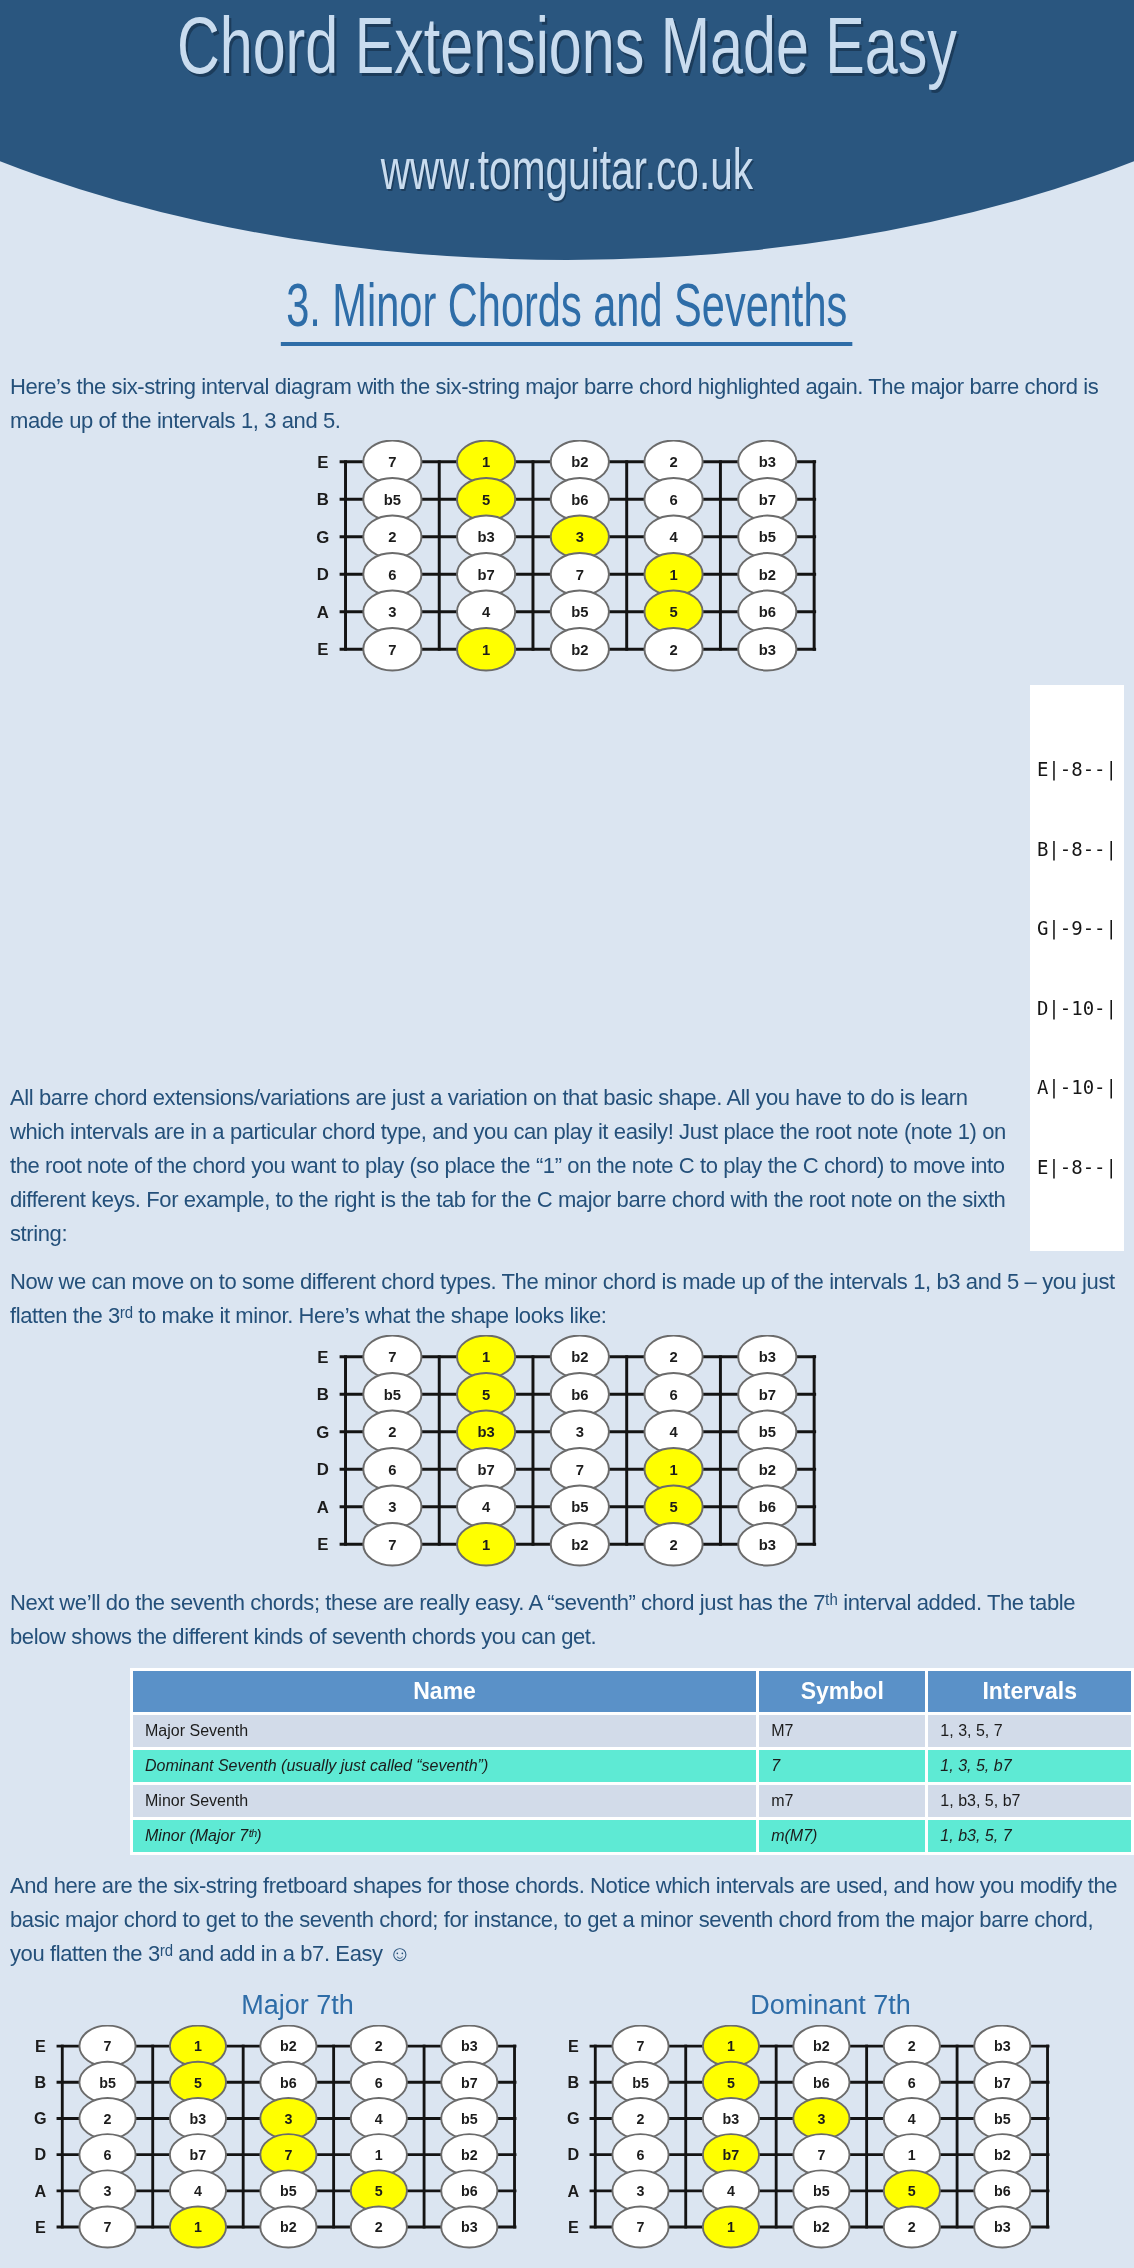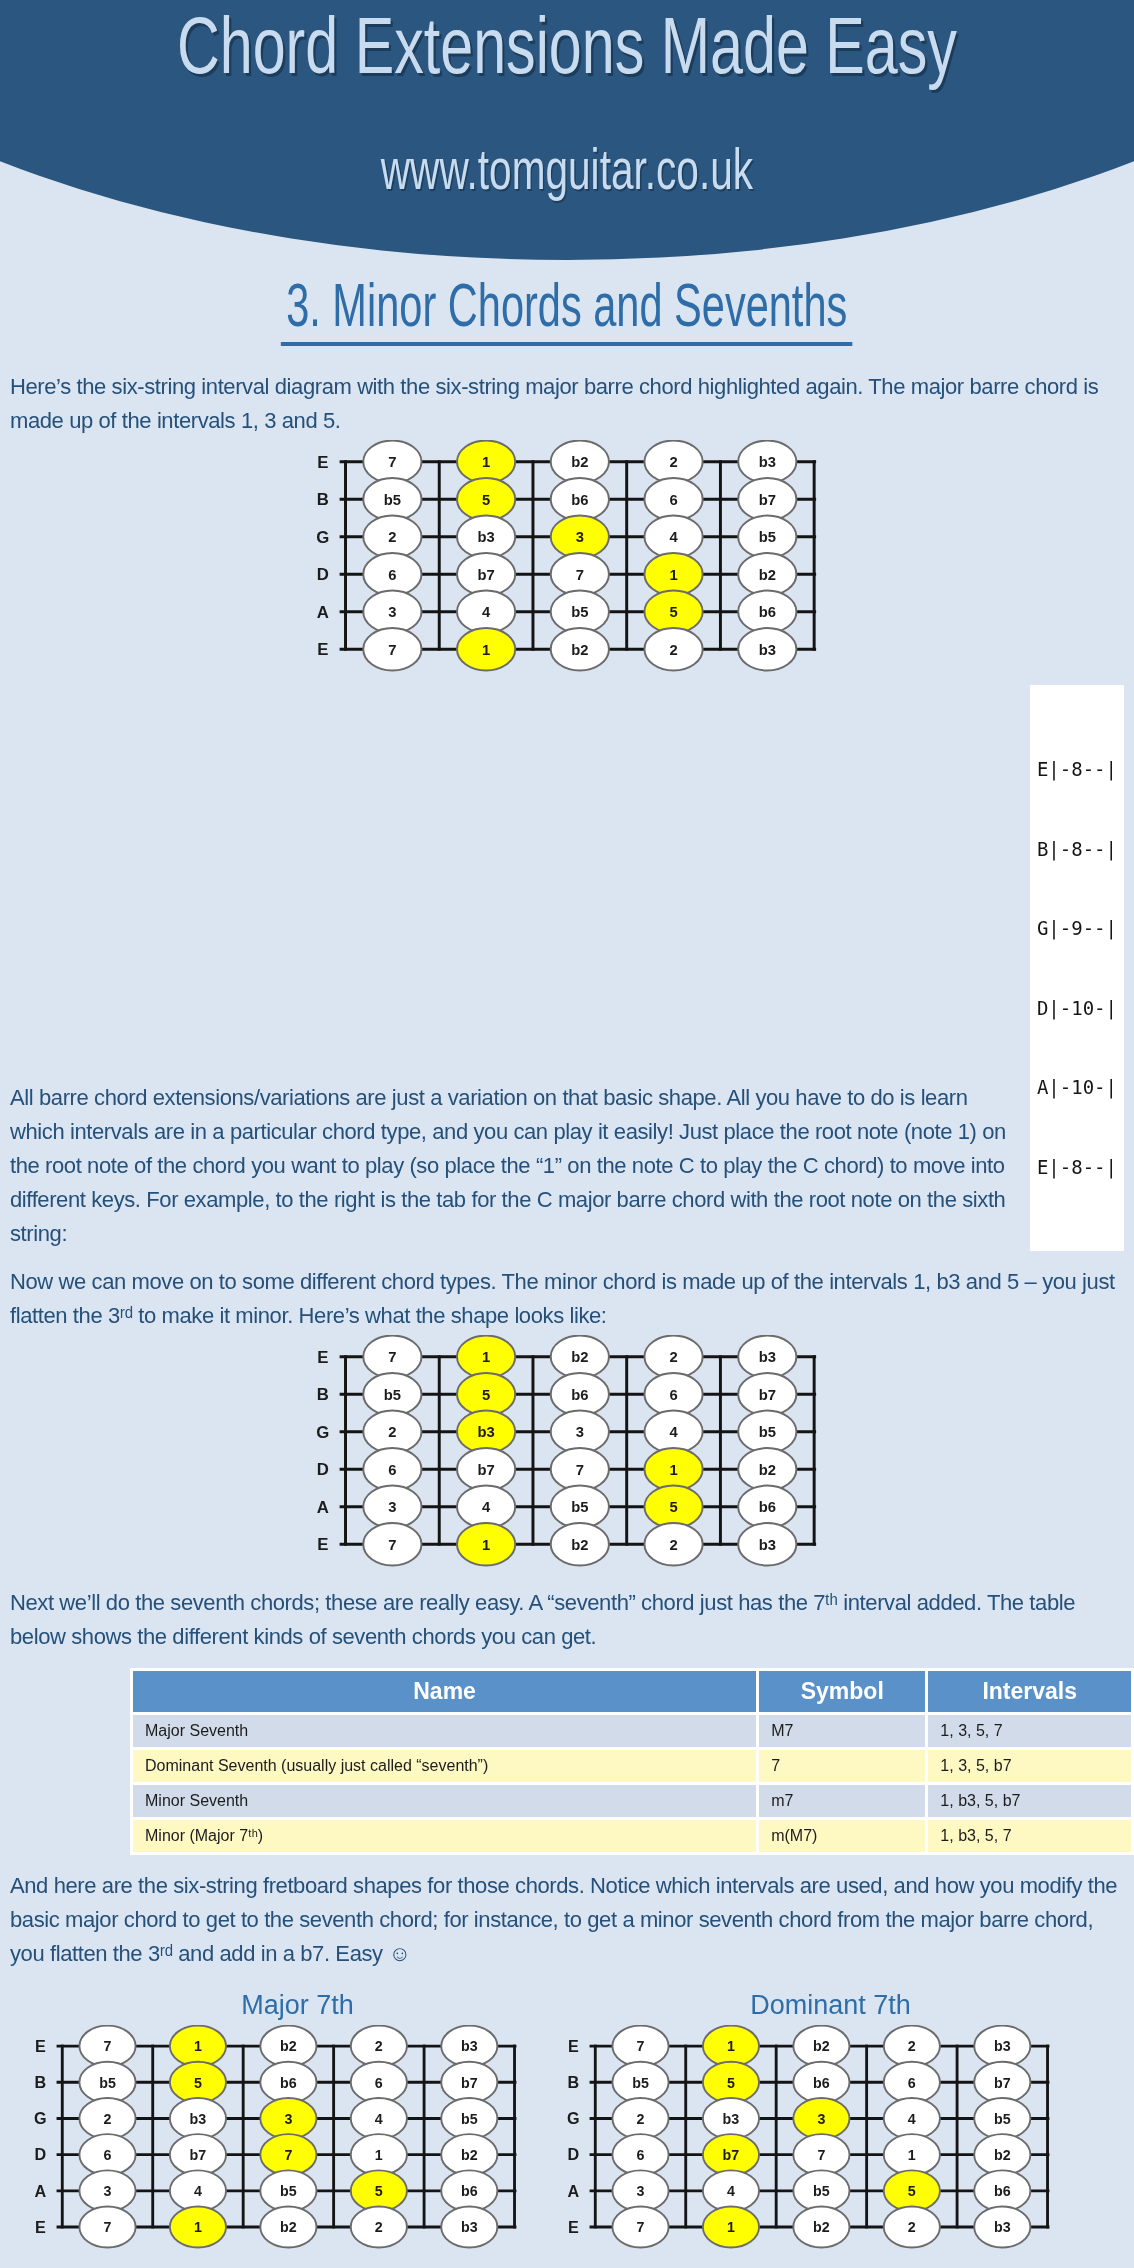--- a/index.html
+++ b/index.html
@@ -62,21 +62,21 @@
     background:#ffffff;margin:14px 0 0 130px;
   }
   .chords-table th{
     background:#5a91c8;color:#ffffff;text-align:center;
     font-size:23px;font-weight:bold;padding:7px 28px;
   }
   .chords-table td{
     font-size:16px;color:#1c1c1c;padding:7px 12px;
   }
   .chords-table tr.band-dark td{background:#d2dbe9;}
-  .chords-table tr.band-light td{background:#fef9c3;}
+  .chords-table tr.band-light td{background:#5eead4;font-style:italic;}
   .col-name{width:600px;}
   .col-symbol{width:112px;}
   .col-intervals{width:150px;}
 </style>
 </head>
 <body>
 
 <div class="page">
 
   <div class="hero">

